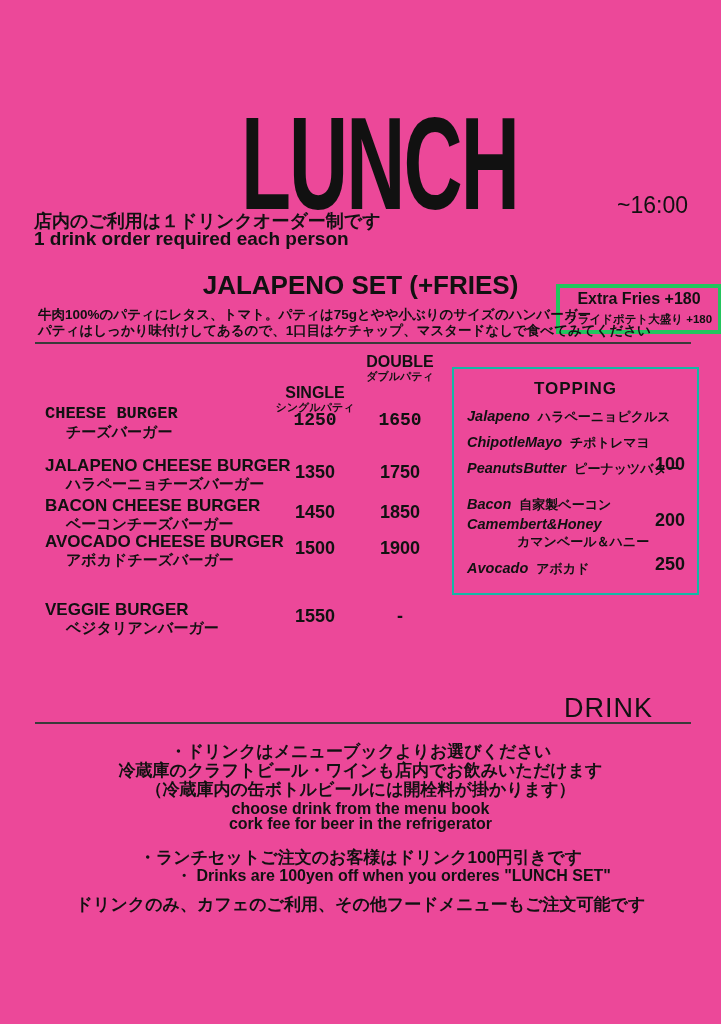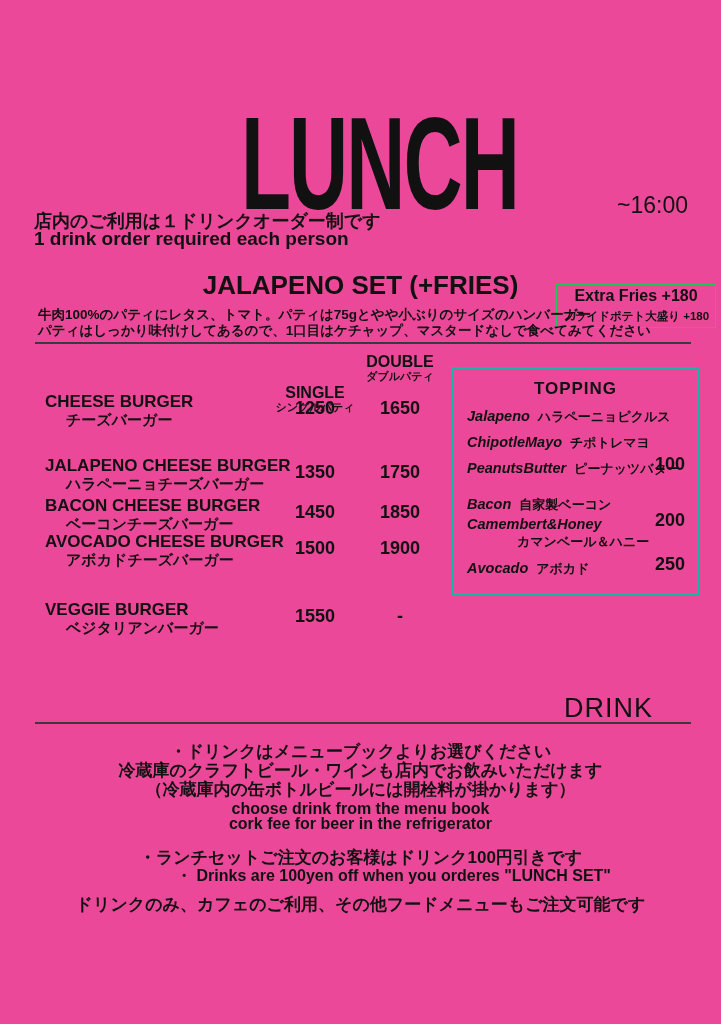--- a/index.html
+++ b/index.html
@@ -12,39 +12,39 @@
   
   .title-wrap{left:19px;top:98px;width:721px;text-align:center;}
   .title-inner{display:inline-block;font-weight:bold;font-size:132px;line-height:1;
     letter-spacing:-3px;transform:scaleX(0.62);transform-origin:center;}
   .hours{left:617px;top:192px;font-size:23px;}
   .notice-jp{left:34px;top:209px;font-size:18px;font-weight:bold;}
   .notice-en{left:34px;top:228px;font-size:19px;font-weight:bold;}
 
   
   .hs-heading{left:0;top:270px;width:721px;text-align:center;font-size:26px;font-weight:bold;}
-  .ef-box{left:556px;top:284px;width:158px;height:42px;border:1px solid #22c55e;text-align:center;}
+  .ef-box{left:556px;top:284px;width:158px;height:42px;border:4px solid #22c55e;text-align:center;}
   .ef-en{font-size:16px;font-weight:bold;margin-top:2px;}
   .ef-jp{font-size:11.5px;font-weight:bold;margin-top:4px;}
   .desc{left:38px;font-size:13.5px;font-weight:bold;letter-spacing:0;}
   .desc1{top:306px;} .desc2{top:322px;}
   .rule{left:35px;width:656px;height:2px;background:#3a3a3a;}
   .rule1{top:342px;} .rule2{top:722px;}
 
   .col-hdr{width:90px;text-align:center;top:353px;}
   .col-hdr .en{font-size:16px;font-weight:bold;line-height:17px;}
   .col-hdr .jp{font-size:11px;font-weight:bold;line-height:13px;}
   .col-single{left:270px;margin-top:31px;} .col-double{left:355px;}
 
   .burger-row{left:0;width:721px;height:40px;}
   .b-name{position:absolute;left:45px;top:0;font-size:17px;font-weight:bold;}
   .b-jp{position:absolute;left:66px;top:19px;font-size:15px;font-weight:bold;}
   .b-price{position:absolute;top:6px;width:90px;text-align:center;font-size:18px;font-weight:bold;}
   .b-price.single{left:270px;} .b-price.double{left:355px;}
-  .row1{top:392px;} .row2{top:456px;} .row3{top:496px;} .row4{top:532px;padding-left:15px;} .row5{top:600px;}
+  .row1{top:404px;font-family:Liberation Mono, monospace;} .row2{top:456px;} .row3{top:496px;} .row4{top:532px;padding-left:15px;} .row5{top:600px;}
 
   
   .topping-box{left:452px;top:367px;width:243px;height:224px;border:2px solid #14b8a6;}
   .tp-heading{position:absolute;left:0;top:10px;width:100%;text-align:center;
     font-size:17px;font-weight:bold;letter-spacing:1px;}
   .tp-row{position:absolute;left:13px;right:12px;}
   .tp-en{font-style:italic;font-weight:bold;font-size:14.5px;}
   .tp-jp{font-size:13px;font-weight:bold;margin-left:8px;}
   .tp-price{position:absolute;right:12px;font-size:18px;font-weight:bold;text-align:right;}
   .tp-r1{top:38px;} .tp-r2{top:64px;} .tp-r3{top:90px;} .tp-p3{top:85px;}

